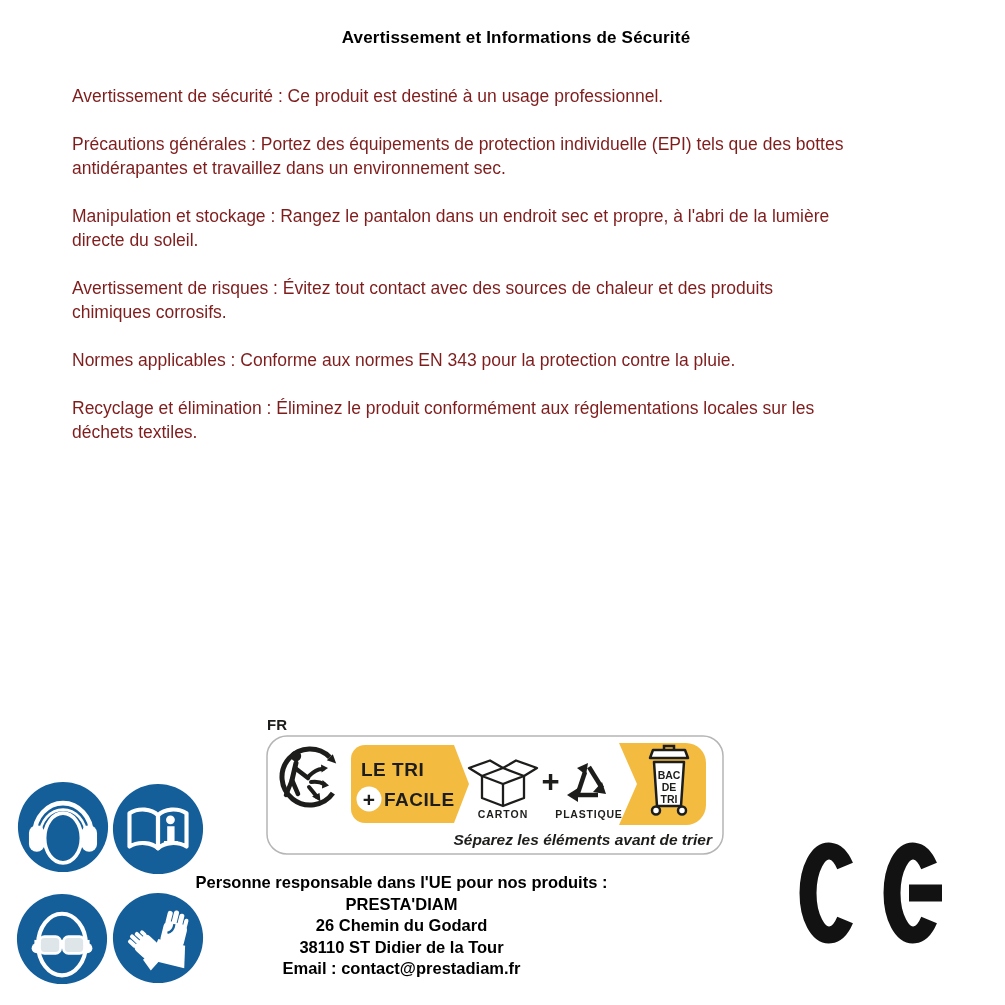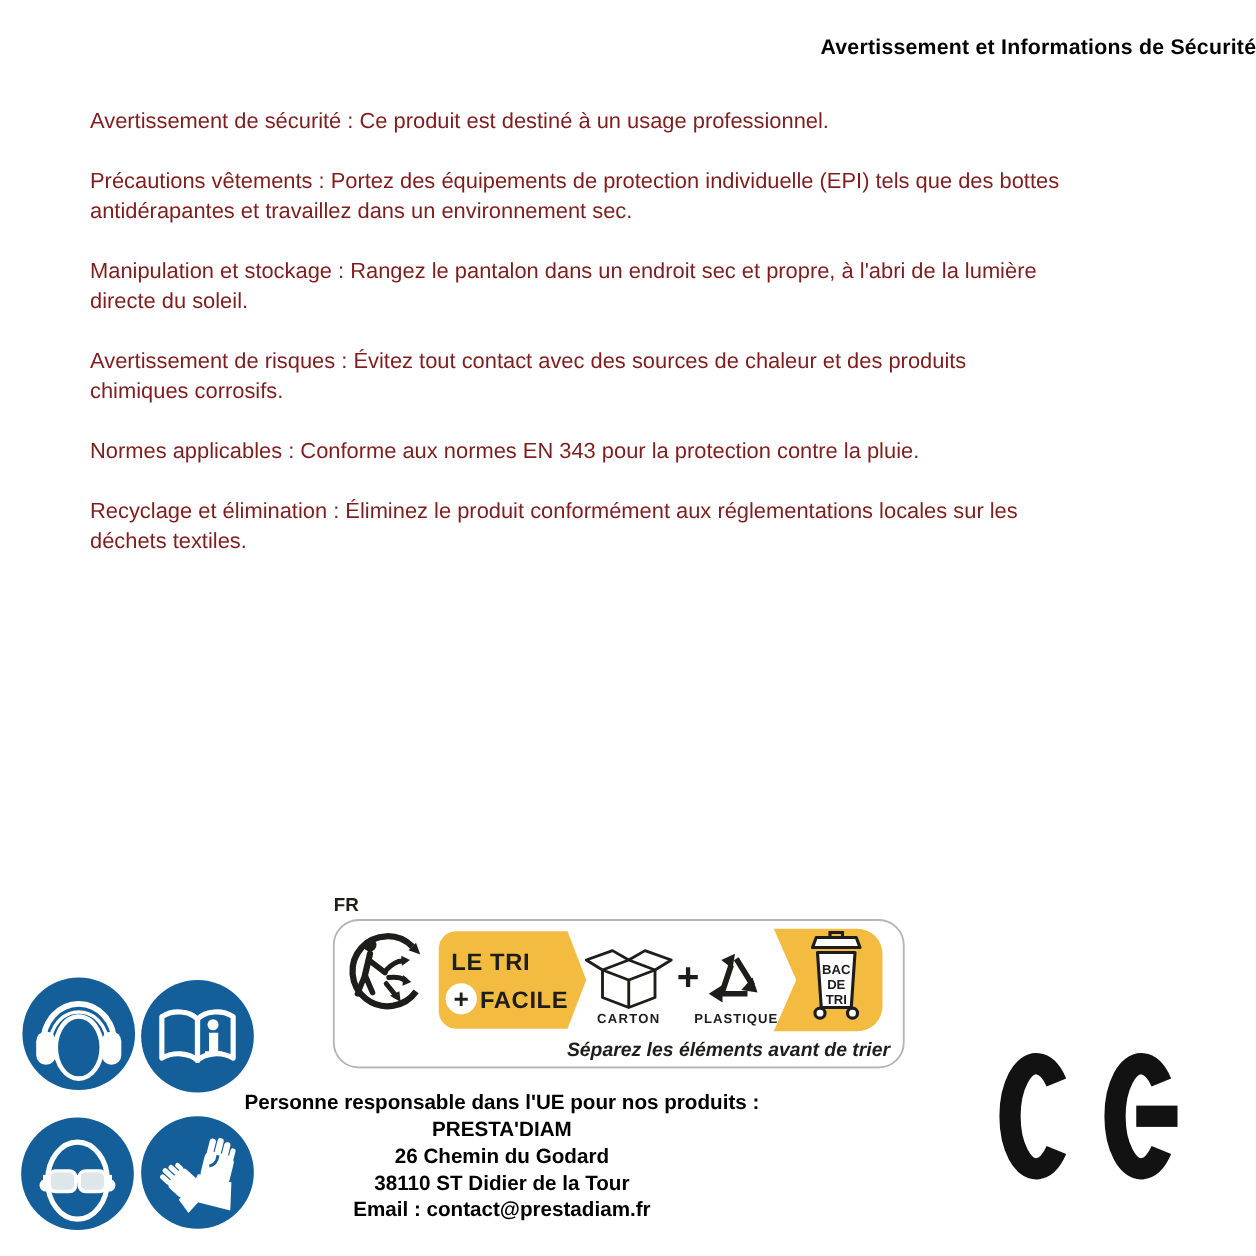--- a/index.html
+++ b/index.html
@@ -3,21 +3,21 @@
 <meta charset="utf-8">
 <style>
   * { margin:0; padding:0; box-sizing:border-box; }
   html,body { background:#ffffff; }
   body {
     width:1005px; height:1005px; position:relative; overflow:hidden;
     font-family:"Liberation Sans", sans-serif; color:#000;
   }
   .page-title {
     position:absolute; top:28px; left:0; width:1005px;
-    text-align:right; font-size:17px; font-weight:700; letter-spacing:.2px;padding-left:27px;
+    text-align:center; font-size:17px; font-weight:700; letter-spacing:.2px;padding-left:27px;
   }
   .paragraphs {
     position:absolute; top:84px; left:72px; width:900px;
   }
   .paragraphs p {
     font-size:17.5px; line-height:24px; white-space:pre-line;
     margin:0 0 24px 0; color:#7f1d1d;
   }
   .fr-label {
     position:absolute; left:267px; top:716px;
@@ -40,21 +40,21 @@
 </style>
 </head>
 <body>
 
 <main>
 
   <h1 class="page-title">Avertissement et Informations de Sécurité</h1>
 
   <section class="paragraphs">
     <p>Avertissement de sécurité : Ce produit est destiné à un usage professionnel.</p>
-    <p>Précautions vêtements : Portez des équipements de protection individuelle (EPI) tels que des bottes
+    <p>Précautions générales : Portez des équipements de protection individuelle (EPI) tels que des bottes
 antidérapantes et travaillez dans un environnement sec.</p>
     <p>Manipulation et stockage : Rangez le pantalon dans un endroit sec et propre, à l'abri de la lumière
 directe du soleil.</p>
     <p>Avertissement de risques : Évitez tout contact avec des sources de chaleur et des produits
 chimiques corrosifs.</p>
     <p>Normes applicables : Conforme aux normes EN 343 pour la protection contre la pluie.</p>
     <p>Recyclage et élimination : Éliminez le produit conformément aux réglementations locales sur les
 déchets textiles.</p>
   </section>
 

